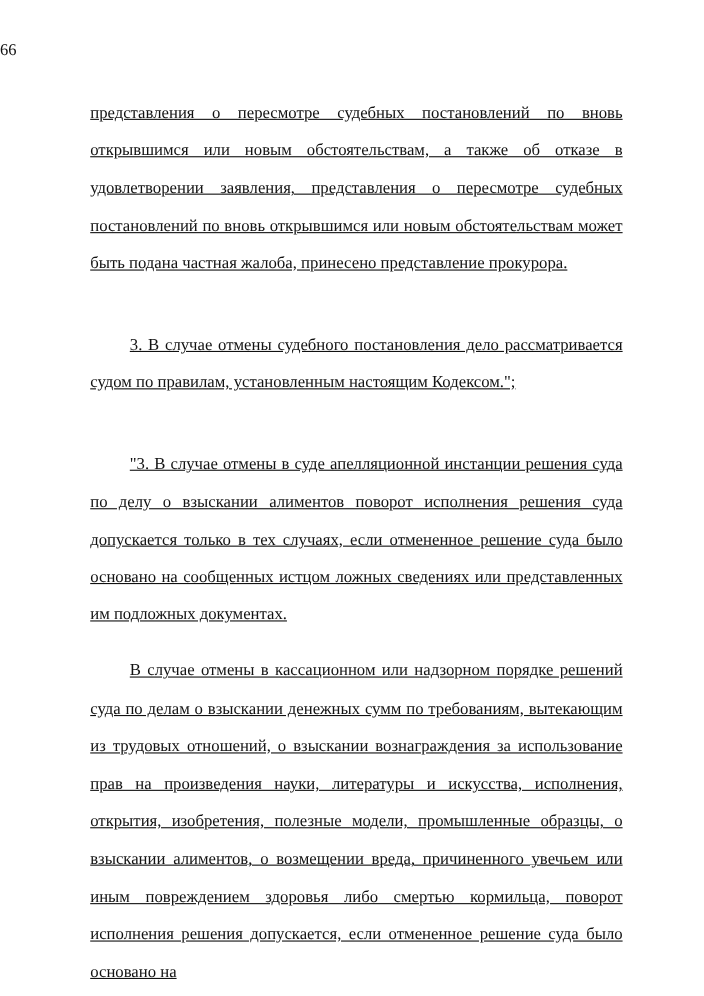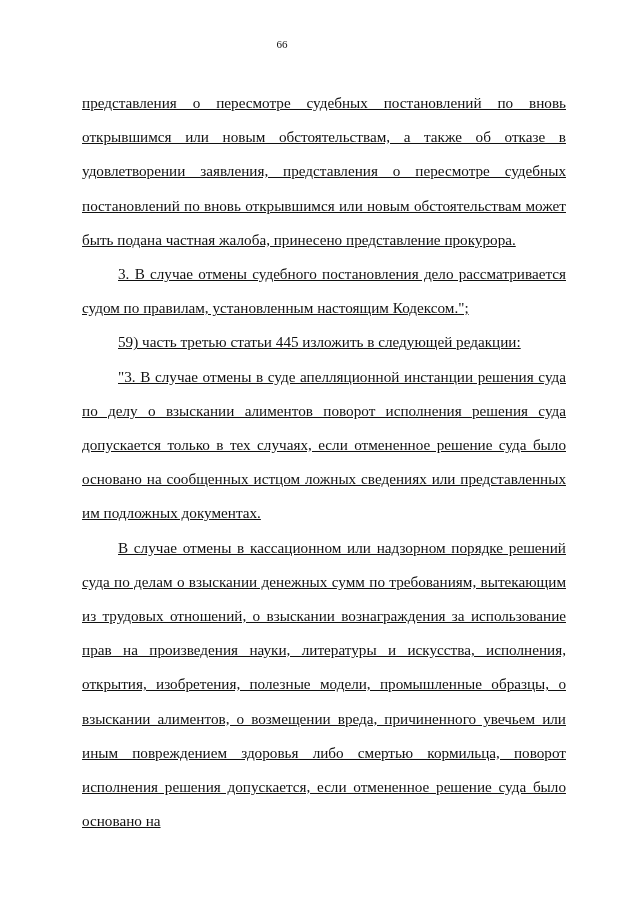--- a/index.html
+++ b/index.html
@@ -13,48 +13,47 @@
       position: relative;
       overflow: hidden;
       font-family: "Liberation Serif", "DejaVu Serif", serif;
       color: #111111;
     }
     .page-number {
       position: absolute;
       top: 38px;
       left: 0;
       width: 564px;
-      text-align: center;
-      font-size: 11px;
+      font-size: 15px;
     }
     .body-text {
       position: absolute;
       top: 86px;
       left: 82px;
       width: 484px;
       font-size: 15.2px;
       line-height: 34.2px;
     }
     .para {
       margin: 0;
       text-align: justify;
       text-align-last: left;
       text-decoration: underline;
     }
     .indent {
       text-indent: 36px;
+      margin-top: 40px;
     }
     .para.gap {
-      margin-top: 0;
+      margin-top: 17px;
     }
   </style>
 </head>
 <body>
 
 <div class="page-number">66</div>
 
 <div class="body-text">
   <p class="para">представления о пересмотре судебных постановлений по вновь открывшимся или новым обстоятельствам, а также об отказе в удовлетворении заявления, представления о пересмотре судебных постановлений по вновь открывшимся или новым обстоятельствам может быть подана частная жалоба, принесено представление прокурора.</p>
   <p class="para indent">3. В случае отмены судебного постановления дело рассматривается судом по правилам, установленным настоящим Кодексом.";</p>
-  <p class="para indent">59) часть третью статьи 445 изложить в следующей редакции:</p>
   <p class="para indent">"3. В случае отмены в суде апелляционной инстанции решения суда по делу о взыскании алиментов поворот исполнения решения суда допускается только в тех случаях, если отмененное решение суда было основано на сообщенных истцом ложных сведениях или представленных им подложных документах.</p>
   <p class="para indent gap">В случае отмены в кассационном или надзорном порядке решений суда по делам о взыскании денежных сумм по требованиям, вытекающим из трудовых отношений, о взыскании вознаграждения за использование прав на произведения науки, литературы и искусства, исполнения, открытия, изобретения, полезные модели, промышленные образцы, о взыскании алиментов, о возмещении вреда, причиненного увечьем или иным повреждением здоровья либо смертью кормильца, поворот исполнения решения допускается, если отмененное решение суда было основано на</p>
 </div>
 
 </body></html>

